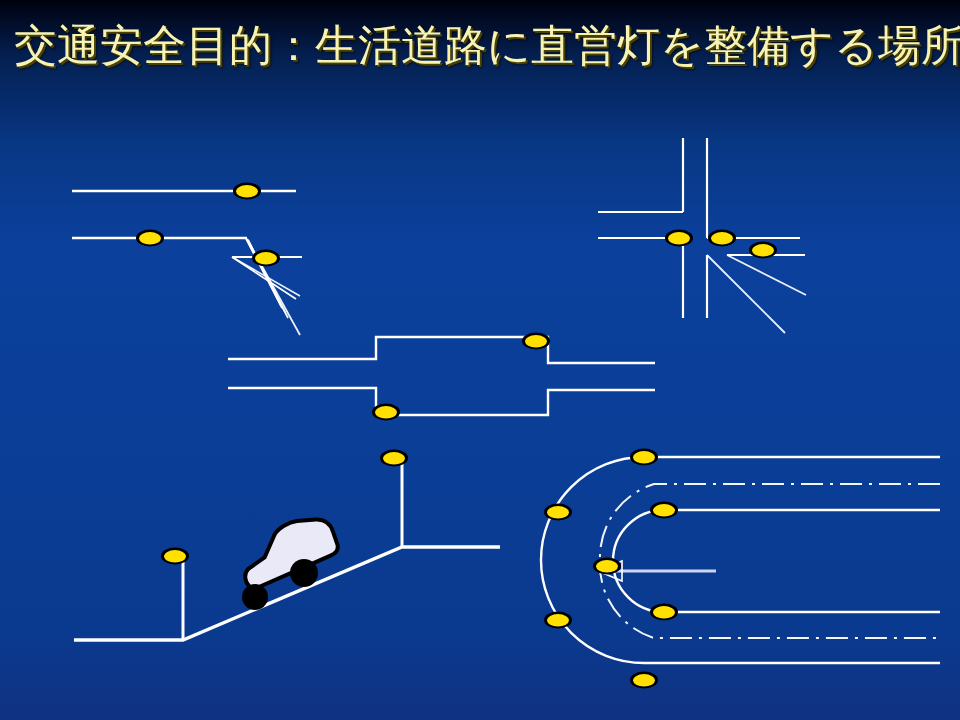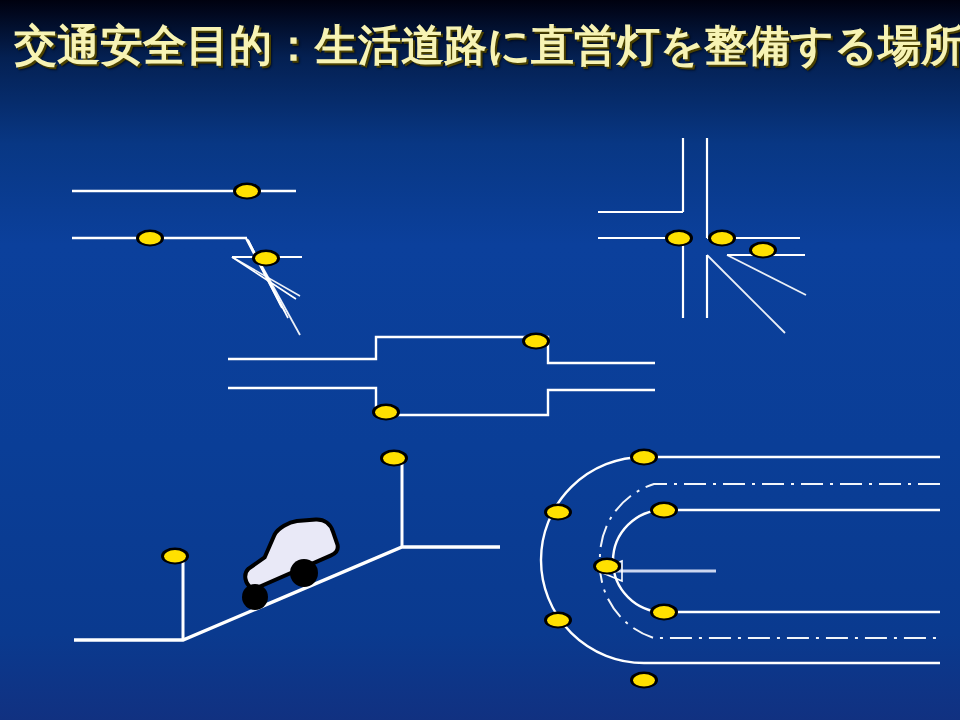--- a/index.html
+++ b/index.html
@@ -29,21 +29,21 @@
   }
   #slide > *{position:relative;z-index:1;}
 
   .title{
     position:absolute;left:14px;top:20px;width:935px;
     font-size:43px;line-height:50px;
     color:#f7f3b4;
     letter-spacing:0px;
     text-shadow:2px 2px 0 #4a4100, 3px 3px 2px rgba(0,0,0,.55);
     white-space:nowrap;
-    font-weight:700;
+    font-weight:400;
   }
   svg.fig{position:absolute;left:0;top:0;width:960px;height:720px;overflow:visible;pointer-events:none;}
   svg.fig *{vector-effect:none;}
 </style>
 </head>
 <body>
 
 <div id="slide">
 
   <div class="title">交通安全目的：生活道路に直営灯を整備する場所</div>

